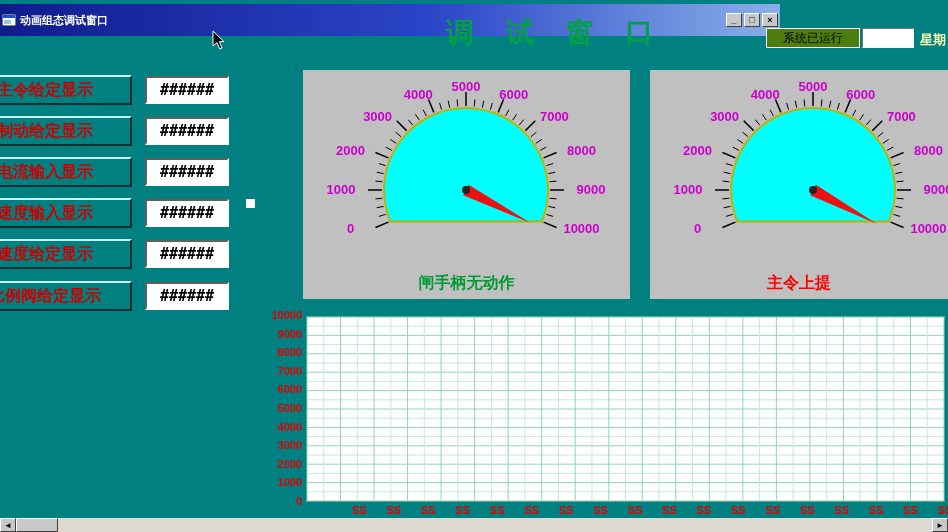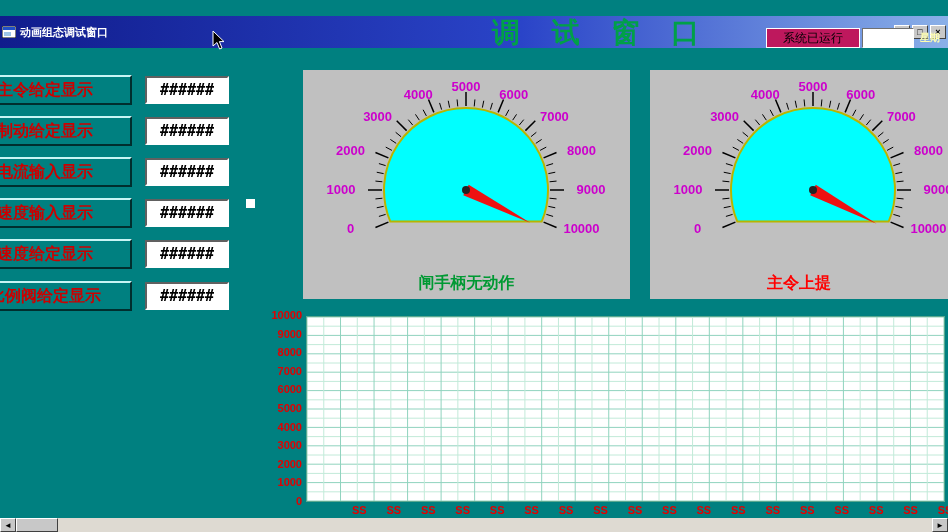--- a/index.html
+++ b/index.html
@@ -1,50 +1,50 @@
 <!DOCTYPE html>
 <html style="--teal: #008080; --panel: #c0c0c0; --title-green: #00a048; --label-red: #cc0000; --axis-red: #e00000; --weekday: #ffffb0;"><head>
 <meta charset="utf-8">
 <style>
   html,body{margin:0;padding:0;background:#222;}
   .win{position:relative;width:948px;height:532px;background:var(--teal,#008080);
        font-family:"Liberation Sans",sans-serif;overflow:hidden;}
   .win *{box-sizing:border-box;}
 
   
-  .titlebar{position:absolute;left:0;top:16px;width:948px;height:18px;
+  .titlebar{position:absolute;left:0;top:4px;width:780px;height:18px;
     background:linear-gradient(90deg,#101c8c 0%,#2a44c8 55%,#8ab0e8 100%);
     display:flex;align-items:center;padding:16px 2px;}
   .app-icon{width:14px;height:12px;margin-right:4px;flex:0 0 auto;}
   .tb-title{color:#fff;font-size:11px;font-weight:bold;white-space:nowrap;flex:1;}
   .tb-btns{display:flex;gap:2px;}
   .tb-btn{width:16px;height:14px;background:#c8c8c8;border:1px solid;
     border-color:#fff #404040 #404040 #fff;font-size:9px;line-height:11px;
     text-align:center;padding:0;font-weight:bold;color:#000;cursor:default;}
 
   
   .logo-strip{position:absolute;left:0;top:18px;width:400px;height:30px;
     background:linear-gradient(90deg,#ffffff 0%,#ffffff 55%,#cfe0e0 74%,#008080 100%);}
   .logo-svg{position:absolute;left:4px;top:3px;}
   .blur-bar{position:absolute;background:#9a9a9a;filter:blur(1.6px);border-radius:2px;}
   .b1{left:38px;top:6px;width:150px;height:8px;}
   .b2{left:38px;top:17px;width:195px;height:6px;}
   .company{position:absolute;left:262px;top:8px;font-style:italic;font-weight:bold;
     font-size:12px;color:#14142e;white-space:nowrap;}
 
-  .page-title{position:absolute;left:492px;top:14px;font-size:28px;font-weight:bold;
+  .page-title{position:absolute;left:446px;top:14px;font-size:28px;font-weight:bold;
     color:var(--title-green,#00a048);letter-spacing:12px;white-space:nowrap;}
 
   .status-label{position:absolute;left:766px;top:28px;width:94px;height:20px;
-    background:#be185d;border:1px solid #fff;color:#000;font-size:12px;
+    background:#4d7c0f;border:1px solid #fff;color:#000;font-size:12px;
     text-align:center;line-height:18px;}
   .status-display{position:absolute;left:862px;top:28px;width:52px;height:20px;
     background:#fff;border:1px solid;border-color:#707070 #fff #fff #707070;}
   .weekday{position:absolute;left:920px;top:31px;color:var(--weekday,#ffffb0);
-    font-size:10px;font-weight:bold;white-space:nowrap;}
+    font-size:13px;font-weight:bold;white-space:nowrap;}
 
   
   .ro{position:absolute;left:0;height:30px;width:240px;}
   .ro-label{position:absolute;left:-42px;top:0;width:174px;height:30px;
     background:var(--teal,#008080);border:2px solid;border-color:#c8f5f5 #002e2e #002e2e #c8f5f5;
     color:var(--label-red,#cc0000);font-size:16px;font-weight:bold;text-align:center;
     line-height:26px;white-space:nowrap;overflow:hidden;}
   .ro-value{position:absolute;left:145px;top:1px;width:84px;height:28px;background:#fff;
     border:2px solid;border-color:#606060 #ffffff #ffffff #606060;color:#000;
     font-family:"DejaVu Sans Mono",monospace;font-size:15px;font-weight:bold;

